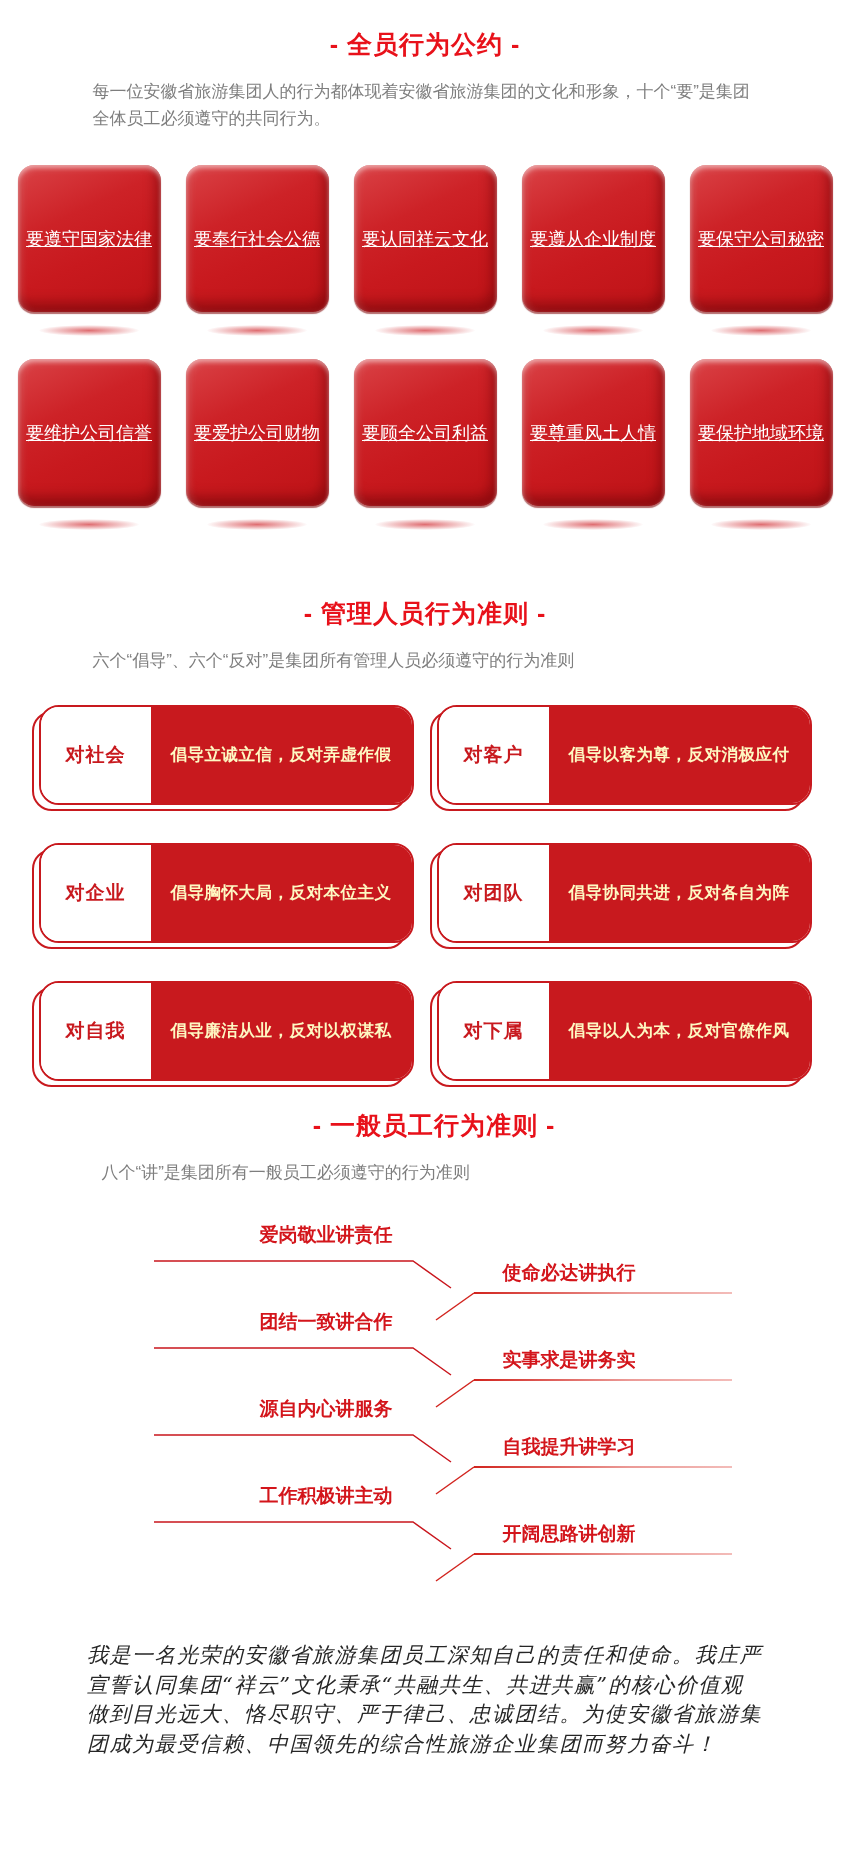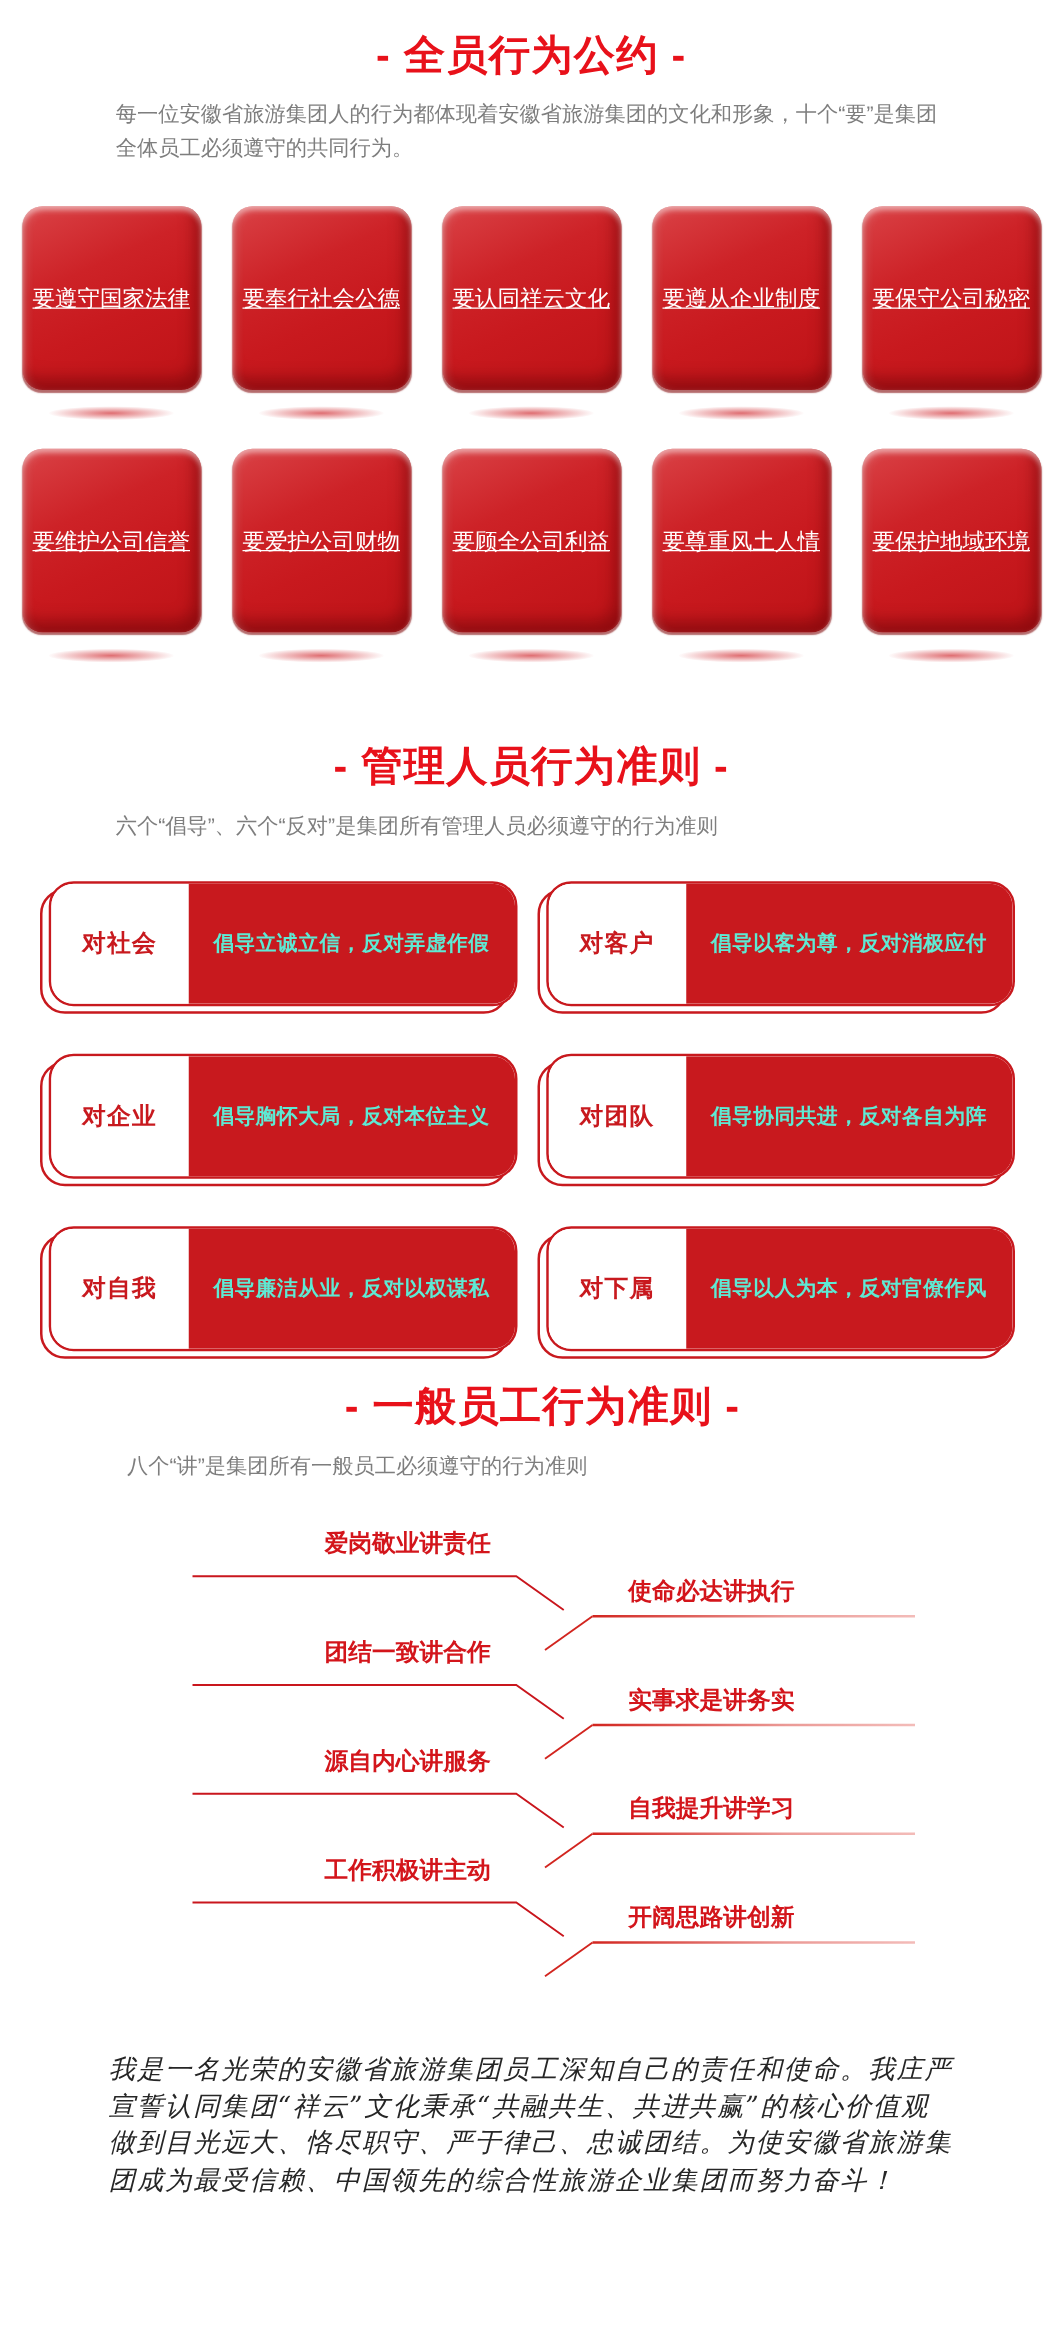--- a/index.html
+++ b/index.html
@@ -1,20 +1,20 @@
 <!DOCTYPE html>
 <html><head>
 <meta charset="utf-8">
 <style>
   html,body{margin:0;padding:0;background:#fff;}
   body{width:850px;font-family:"Liberation Sans","DejaVu Sans",sans-serif;-webkit-font-smoothing:antialiased;}
   .page{width:850px;min-height:1861px;background:#fff;overflow:hidden;}
 
   
-  .sec-title{margin:0;color:#e8111a;font-size:33px;font-weight:bold;text-align:center;letter-spacing:1px;line-height:36px;}
+  .sec-title{margin:0;color:#e8111a;font-size:25px;font-weight:bold;text-align:center;letter-spacing:1px;line-height:36px;}
   .sec-desc{color:#7e7e7e;font-size:17px;line-height:27px;text-align:left;margin:16px auto 0;width:665px;}
 
   
   .sec-convention{padding-top:26px;}
   .cards-grid{display:grid;grid-template-columns:repeat(5,143px);column-gap:25px;row-gap:47px;justify-content:center;margin-top:33px;}
   .b-card{position:relative;height:147px;border-radius:16px;
     background:linear-gradient(155deg,#da4246 0%,#cd2227 35%,#c8191e 60%,#bd1317 100%);
     box-shadow:inset 0 3px 4px rgba(255,255,255,.45),inset 3px 3px 8px rgba(255,255,255,.18),
                inset -5px -9px 12px rgba(105,4,7,.55),0 2px 1px rgba(130,8,10,.6);
     display:flex;align-items:center;justify-content:center;
@@ -26,21 +26,21 @@
   
   .sec-management{margin-top:89px;}
   .rules-grid{display:grid;grid-template-columns:375px 375px;column-gap:23px;row-gap:38px;justify-content:center;margin-top:31px;}
   .rule{position:relative;height:100px;z-index:0;}
   .rule::before{content:'';position:absolute;left:-7px;top:6px;width:100%;height:100%;
     border:2px solid #c8191e;border-radius:20px;z-index:-1;box-sizing:border-box;}
   .rule-box{position:absolute;inset:0;border:2px solid #c8191e;border-radius:20px;display:flex;overflow:hidden;background:#fff;}
   .rule-left{width:110px;background:#fff;display:flex;align-items:center;justify-content:center;
     color:#c8191e;font-size:19px;font-weight:bold;letter-spacing:1px;}
   .rule-right{flex:1;background:#c8191e;display:flex;align-items:center;justify-content:center;
-    color:#5eead4;font-size:16.5px;font-weight:bold;letter-spacing:.5px;}
+    color:#fef9c3;font-size:16.5px;font-weight:bold;letter-spacing:.5px;}
 
   
   .sec-staff{margin-top:26px;margin-left:18px;}
   .zigzag{position:relative;width:850px;height:380px;margin-top:28px;}
   .zigzag svg{display:block;}
   .zigzag text{font-family:"Liberation Sans","DejaVu Sans",sans-serif;font-weight:bold;font-size:19px;fill:#d3151b;}
 
   
   .sec-oath{margin-top:47px;}
   .oath-text{width:676px;margin:18px auto 0;color:#262626;font-size:21px;line-height:29.5px;

